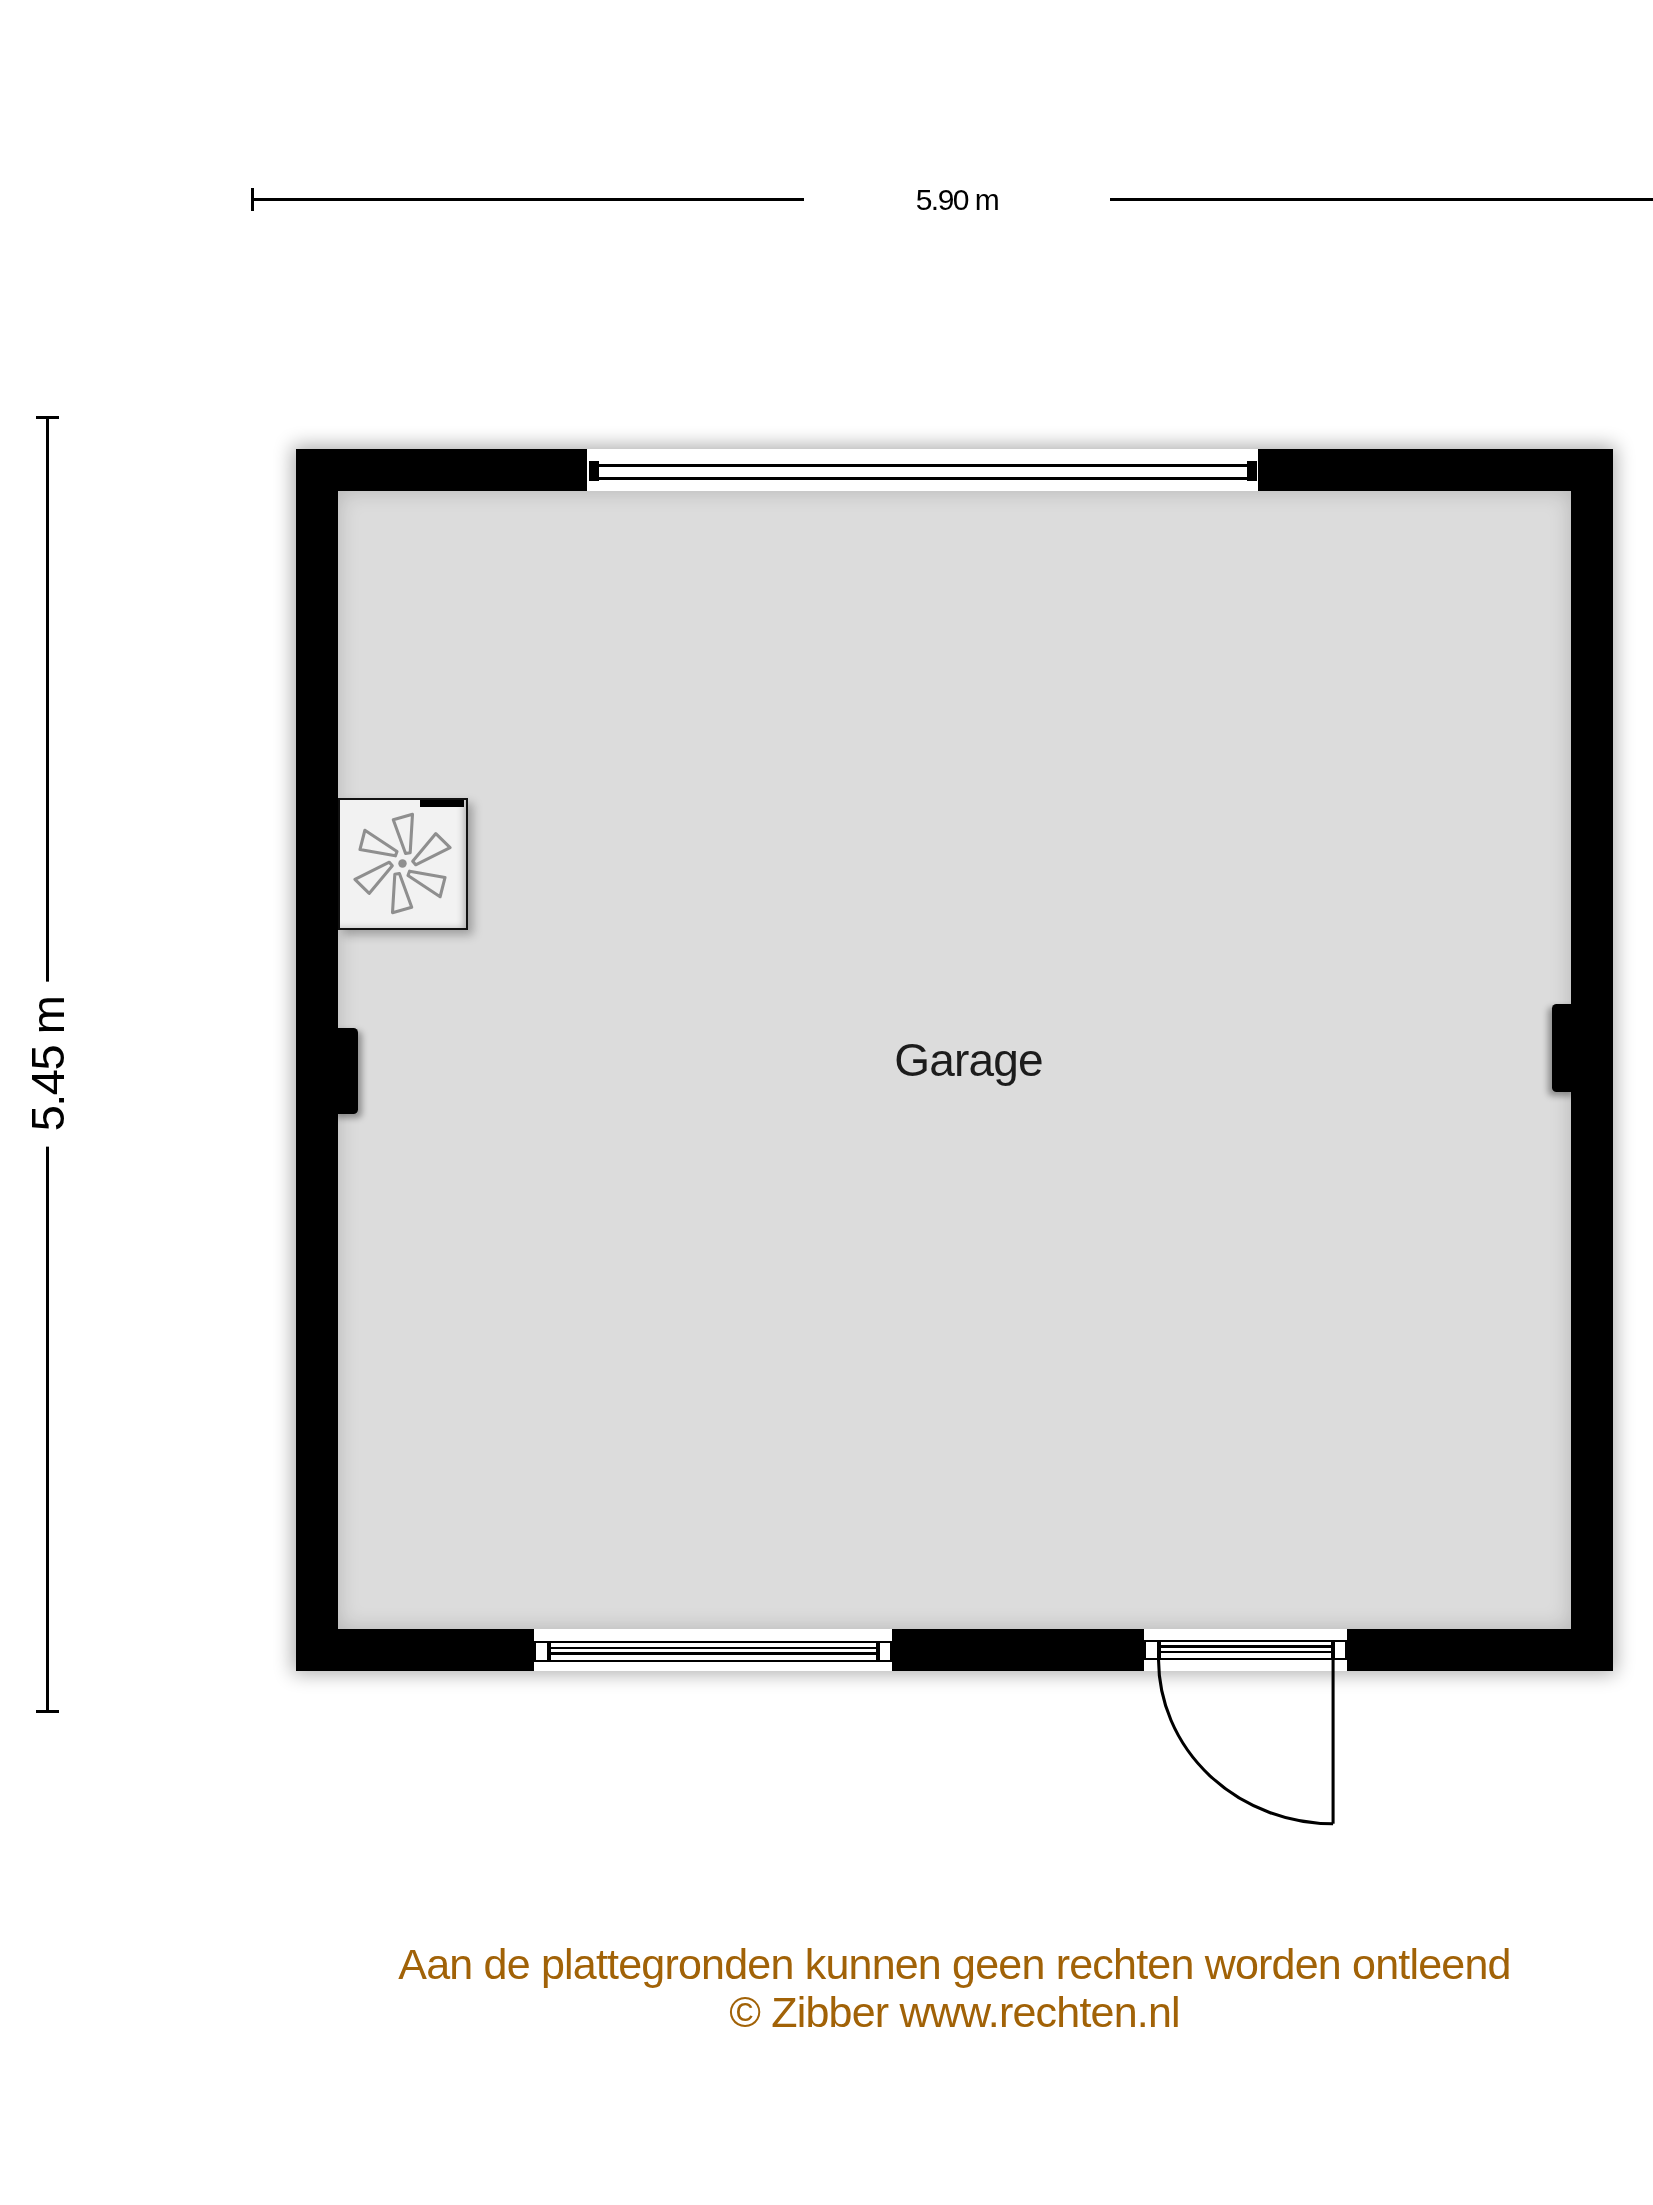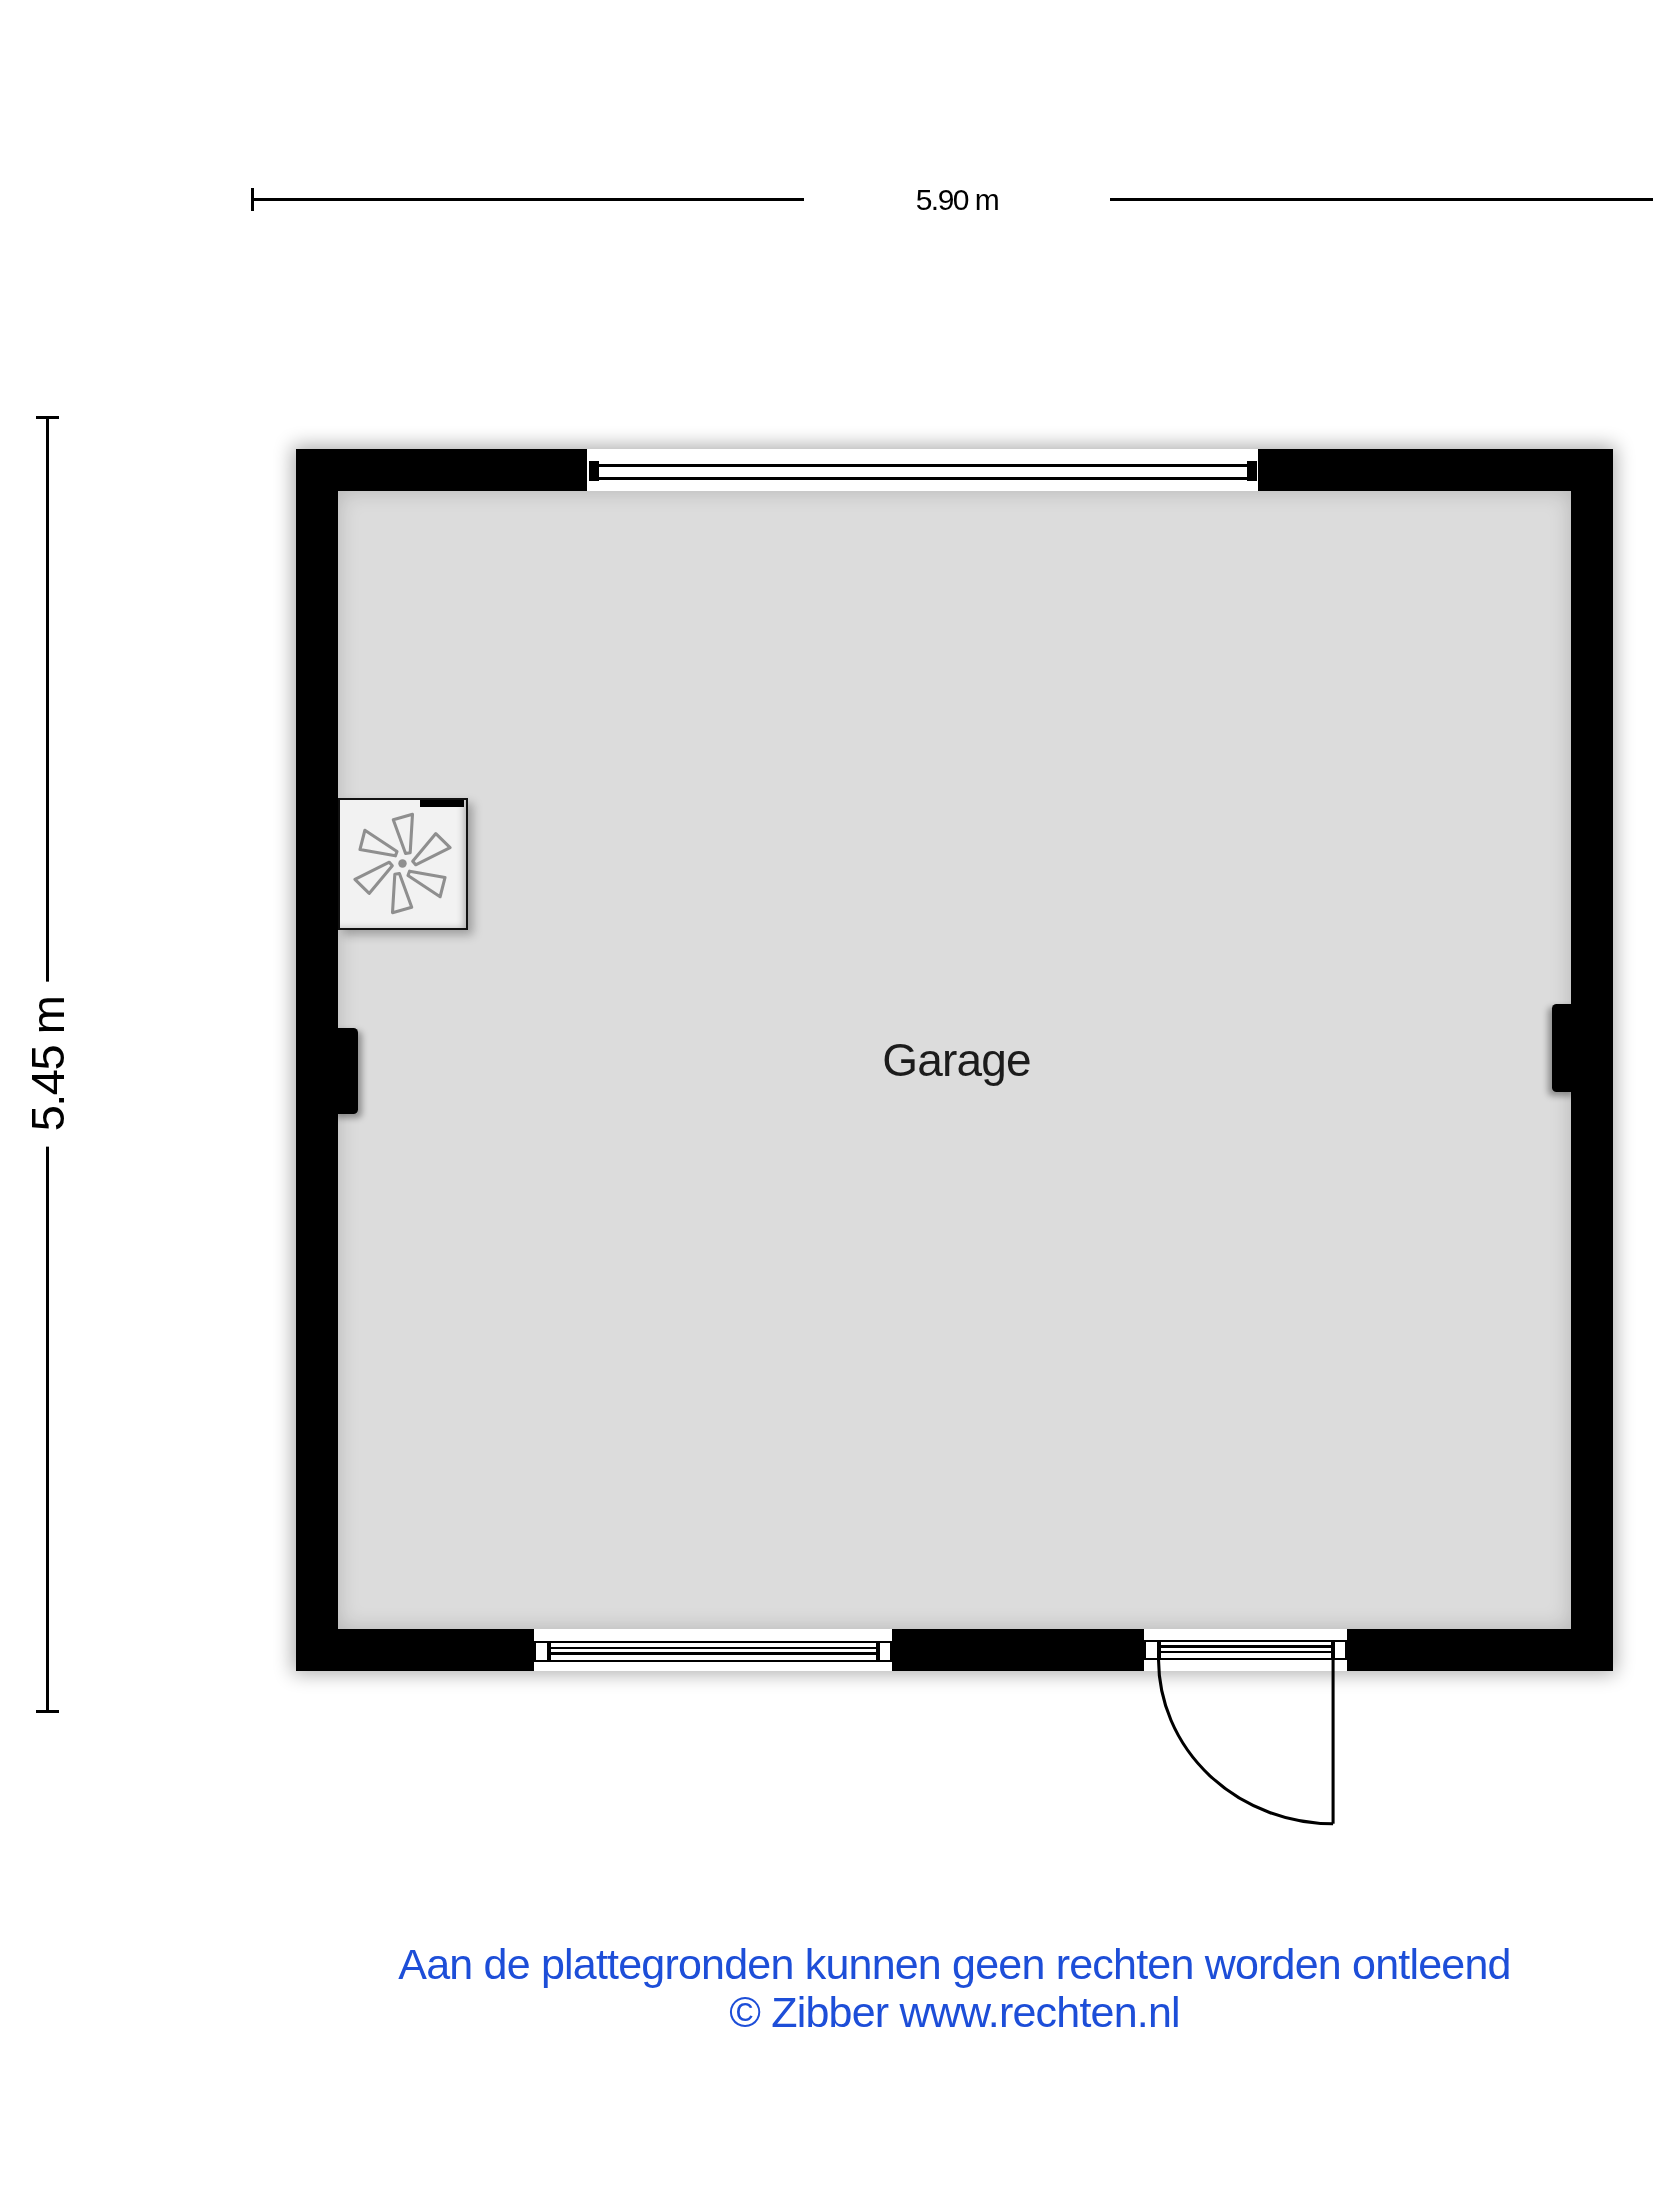--- a/index.html
+++ b/index.html
@@ -10,21 +10,21 @@
   
   .plan{
     position:absolute;left:296px;top:449px;width:1317px;height:1222px;
     background:#000;box-shadow:0 0 18.4px 3.1px rgba(0,0,0,.33);
   }
   .floor{
     position:absolute;left:42px;top:42px;width:1233px;height:1138px;
     background:#dcdcdc;box-shadow:inset 0 0 21.4px rgba(0,0,0,.18);
   }
   .room-label{
-    position:absolute;left:44px;top:588px;width:1233px;text-align:center;
+    position:absolute;left:56px;top:588px;width:1233px;text-align:center;
     font-size:46px;letter-spacing:-0.8px;color:#1c1c1c;line-height:1;
   }
   
   .opening{position:absolute;background:#fff;}
   .opening.top{top:0;height:42px;}
   .opening.bottom{top:1180px;height:42px;}
   .win-top{left:291px;width:671px;}
   .win-bottom{left:238px;width:358px;}
   .door-opening{left:848px;width:203px;}
   
@@ -80,21 +80,21 @@
   .dim-tick-h{position:absolute;height:3.1px;width:23px;background:#000;left:36px;}
   .dim-tick-h.t{top:416px;} .dim-tick-h.b{top:1710px;}
   .dim-label-v{
     position:absolute;left:47px;top:1064px;background:#fff;padding:0 15.3px;
     font-size:47px;letter-spacing:-1.5px;line-height:51px;white-space:nowrap;
     transform:translate(-50%,-50%) rotate(-90deg);
   }
   
   .footer{
     position:absolute;left:296px;top:1940px;width:1317px;text-align:center;
-    font-size:43px;letter-spacing:-0.8px;line-height:1.12;color:#1d4ed8;
+    font-size:43px;letter-spacing:-0.8px;line-height:1.12;color:#a16207;
   }
 </style>
 </head>
 <body>
 
 <div class="page">
 
   <div class="dim-line-h"></div>
   <div class="dim-tick-v l"></div>
 

